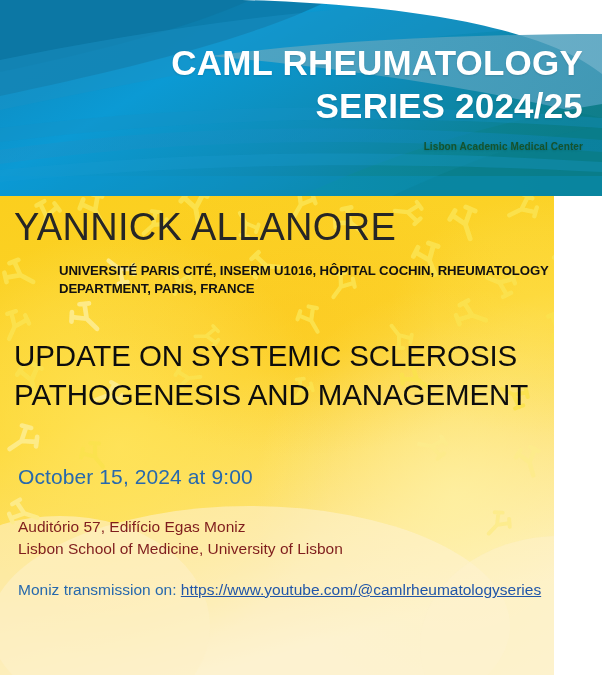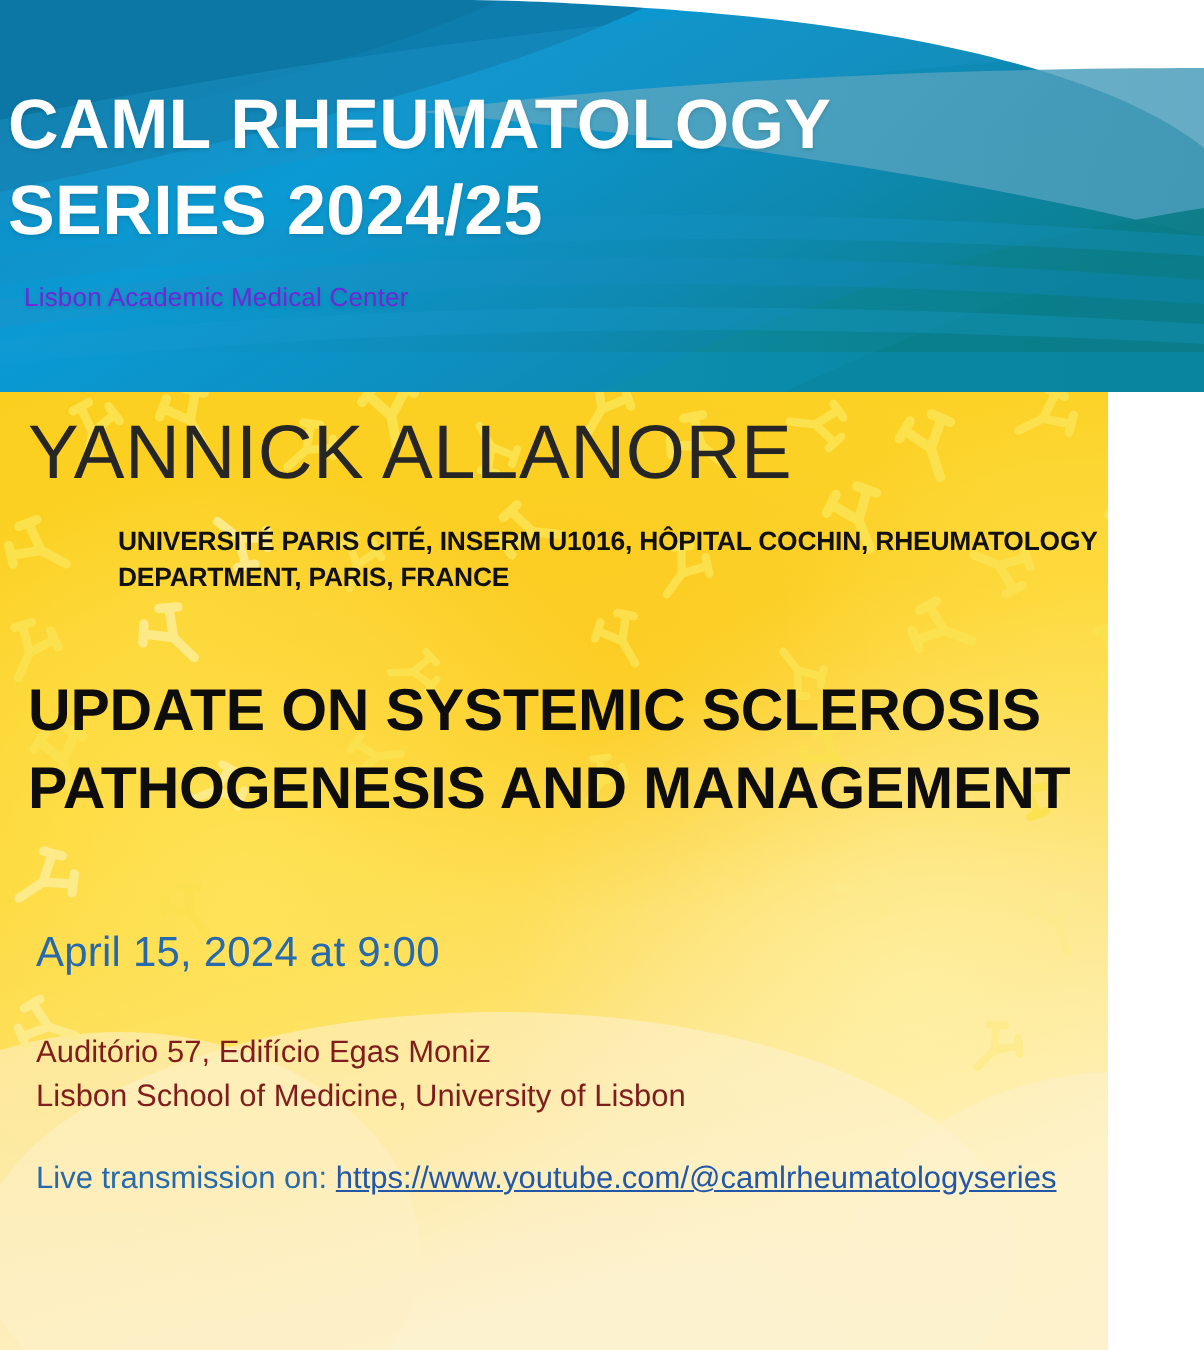--- a/index.html
+++ b/index.html
@@ -32,39 +32,40 @@
   .header-svg {
     position: absolute;
     left: 0;
     top: 0;
     width: 602px;
     height: 196px;
     display: block;
   }
   .header-text {
     position: absolute;
-    left: 4px;
+    left: 23px;
     top: 42px;
     width: 560px;
     z-index: 5;
+    text-align: right;
   }
   .series-title {
     color: #ffffff;
     font-size: 35px;
     font-weight: bold;
     line-height: 1.22;
     letter-spacing: 0.2px;
     margin: 0;
     text-shadow: 0 1px 2px rgba(0,0,0,0.13);
     white-space: pre-line;
   }
   .series-subtitle {
-    color: #6d28d9;
-    font-size: 13px;
-    font-weight: normal;
+    color: #14532d;
+    font-size: 10px;
+    font-weight: bold;
     margin: 14px 0 0 8px;
     letter-spacing: 0.1px;
     text-shadow: 0 1px 2px rgba(0,0,0,0.12);
   }
 
   
   .body-area {
     position: absolute;
     left: 0;
     top: 196px;
@@ -114,21 +115,21 @@
     margin-left: 45px;
   }
 
   .talk-title {
     position: absolute;
     left: 14px;
     top: 140px;
     width: 580px;
     color: #0d0d0d;
     font-size: 29.5px;
-    font-weight: bold;
+    font-weight: normal;
     line-height: 1.33;
     letter-spacing: -0.1px;
     white-space: pre-line;
   }
 
   .event-date {
     position: absolute;
     left: 18px;
     top: 269px;
     color: #2769ad;
@@ -315,24 +316,24 @@
     </svg>
 
     <div class="body-content">
       <div class="speaker-name">YANNICK ALLANORE</div>
 
       <div class="speaker-affiliation">UNIVERSITÉ PARIS CITÉ, INSERM U1016, HÔPITAL COCHIN, RHEUMATOLOGY DEPARTMENT, PARIS, FRANCE</div>
 
       <div class="talk-title">UPDATE ON SYSTEMIC SCLEROSIS
 PATHOGENESIS AND MANAGEMENT</div>
 
-      <div class="event-date">April 15, 2024 at 9:00</div>
+      <div class="event-date">October 15, 2024 at 9:00</div>
 
       <div class="event-venue">Auditório 57, Edifício Egas Moniz
 Lisbon School of Medicine, University of Lisbon</div>
 
       <div class="transmission">
-        <span>Live transmission on: </span><a href="#">https://www.youtube.com/@camlrheumatologyseries</a>
+        <span>Moniz transmission on: </span><a href="#">https://www.youtube.com/@camlrheumatologyseries</a>
       </div>
     </div>
   </div>
 
 </div>
 
 </body></html>

